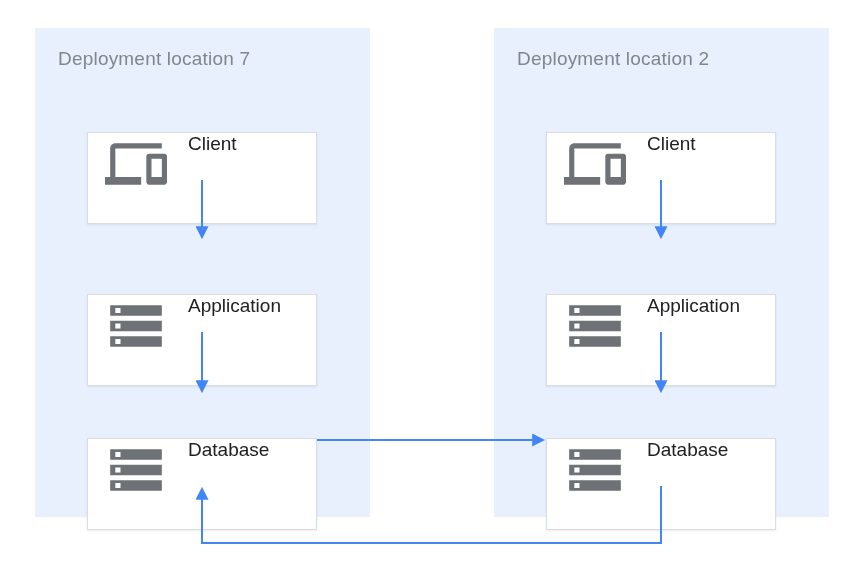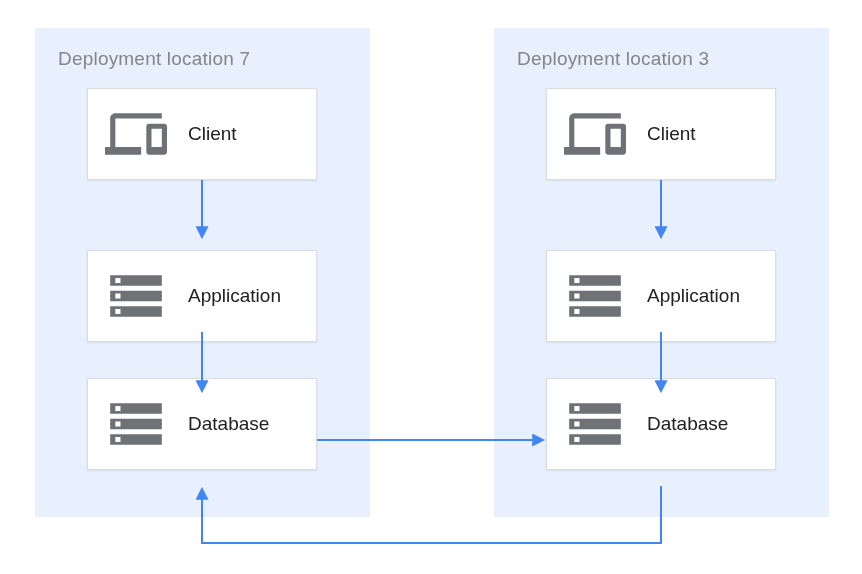--- a/index.html
+++ b/index.html
@@ -33,27 +33,28 @@
   }
   .node {
     position: absolute;
     left: 52px;
     width: 230px;
     height: 92px;
     background: #ffffff;
     border: 1px solid #DADCE0;
     box-sizing: border-box;
     display: flex;
-    align-items: center;
+    align-items: flex-start;
     padding-left: 17px;
     box-shadow: 0 1px 2px rgba(60,64,67,0.10);
+    margin-top: 44px;
   }
   .node-client { top: 60px; }
   .node-app    { top: 222px; }
-  .node-db     { top: 350px; }
+  .node-db     { top: 366px; }
   .icon {
     width: 62px;
     height: 62px;
     display: flex;
     align-items: center;
     justify-content: center;
     flex: 0 0 auto;
   }
   .icon svg { width: 62px; height: 62px; fill: #6E7276; }
   .node-label {
@@ -100,21 +101,21 @@
       <span class="icon">
         <svg viewBox="0 0 24 24" aria-hidden="true">
             <path d="M2 20h20v-4H2v4zm2-3h2v2H4v-2zM2 4v4h20V4H2zm4 3H4V5h2v2zm-4 7h20v-4H2v4zm2-3h2v2H4v-2z"></path>
           </svg>
       </span>
       <span class="node-label">Database</span>
     </div>
   </section>
 
   <section class="panel panel-2">
-    <h2 class="panel-label">Deployment location 3</h2>
+    <h2 class="panel-label">Deployment location 2</h2>
 
     <div class="node node-client">
       <span class="icon">
         <svg viewBox="0 0 24 24" aria-hidden="true">
             <path d="M4 6h18V4H4c-1.1 0-2 .9-2 2v11H0v3h14v-3H4V6zm19 2h-6c-.55 0-1 .45-1 1v10c0 .55.45 1 1 1h6c.55 0 1-.45 1-1V9c0-.55-.45-1-1-1zm-1 9h-4v-7h4v7z"></path>
           </svg>
       </span>
       <span class="node-label">Client</span>
     </div>
 

